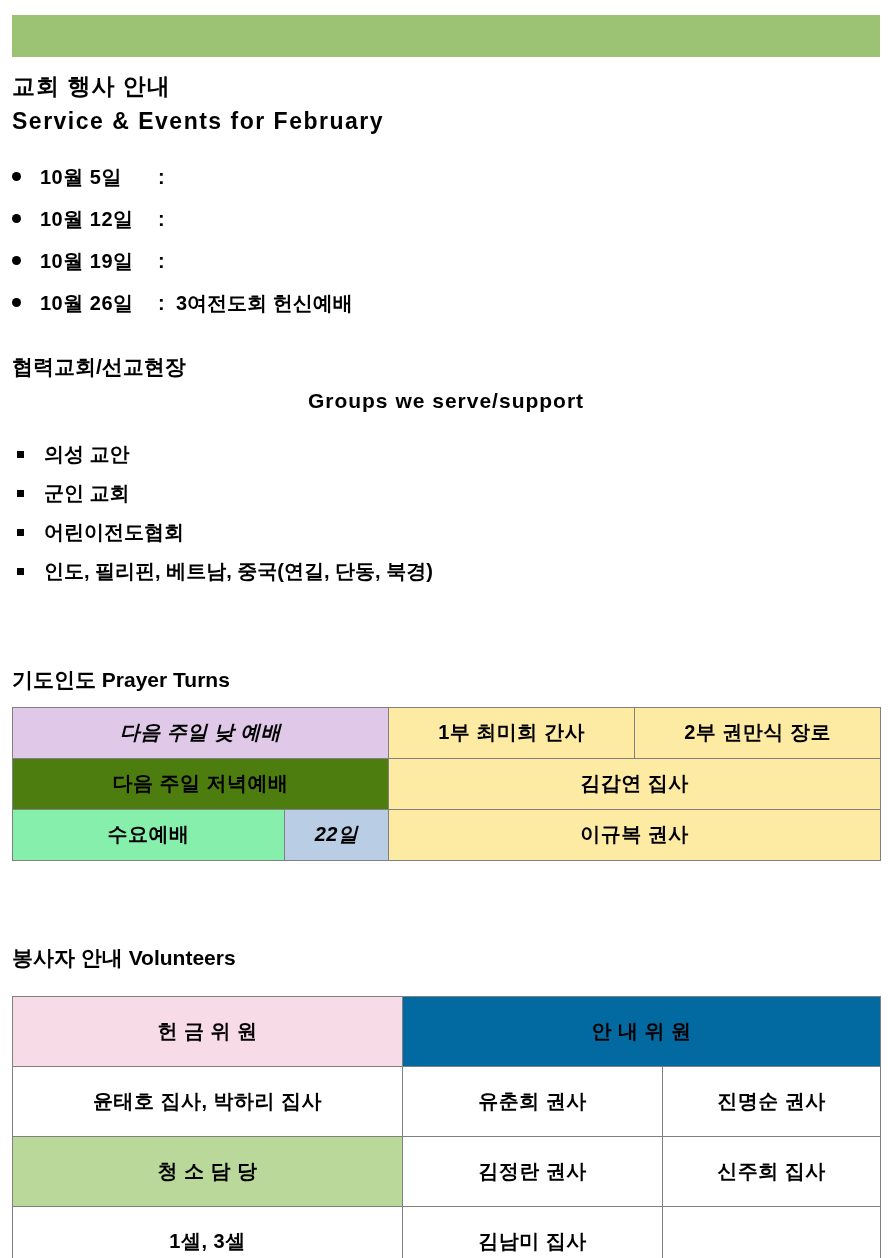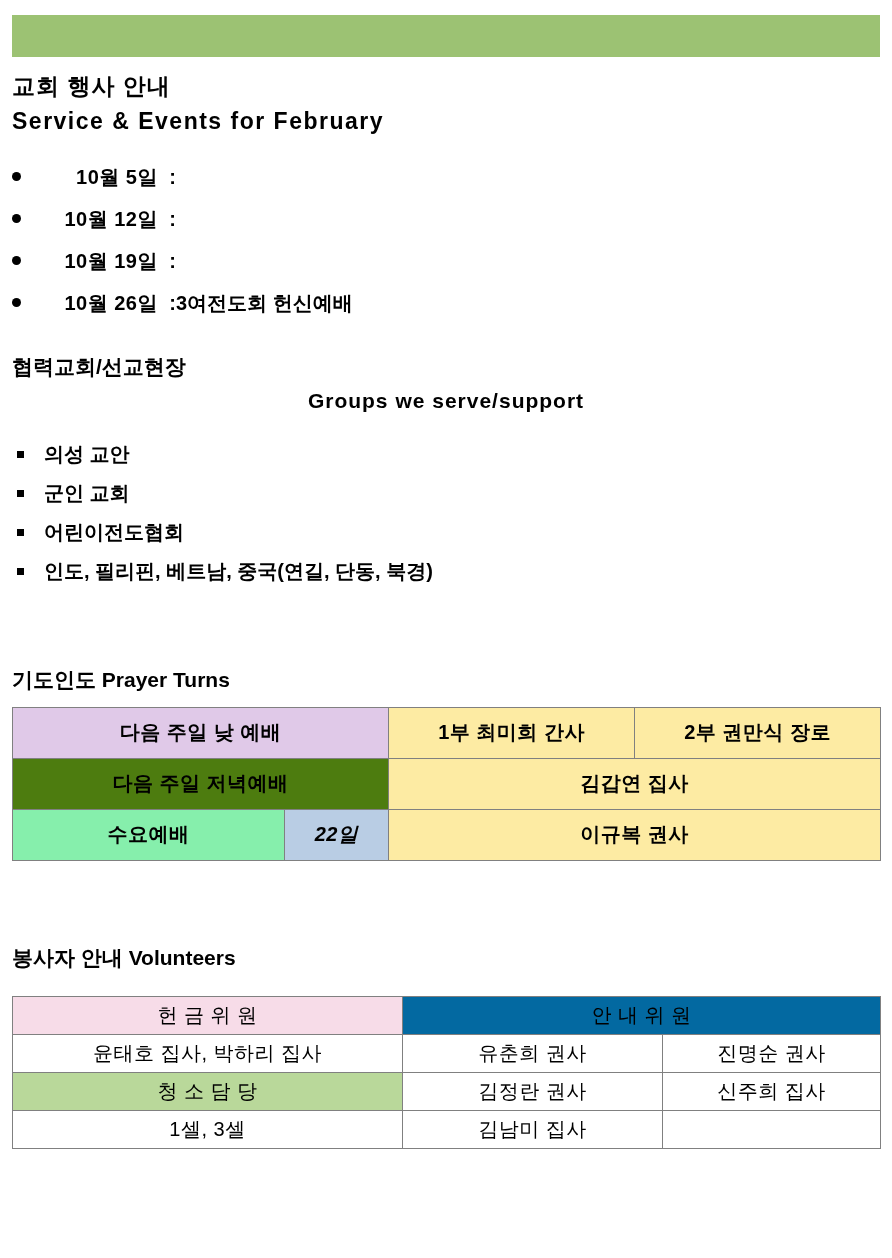--- a/index.html
+++ b/index.html
@@ -41,21 +41,20 @@
     line-height: 1.5;
   }
   .spacer-sm { height: 18px; }
   .spacer-md { height: 26px; }
   .spacer-lg { height: 34px; }
 
   ul.bullet-disc {
     list-style: none;
     margin: 0;
     padding: 0;
-    text-align: right;
   }
   ul.bullet-disc li {
     font-size: 20px;
     font-weight: 700;
     line-height: 2.1;
     display: flex;
     align-items: baseline;
   }
   ul.bullet-disc li .dot {
     display: inline-block;
@@ -131,42 +130,42 @@
   }
   table.grid td {
     border: 1px solid #808080;
     text-align: center;
     font-size: 20px;
     font-weight: 700;
     height: 46px;
     padding: 2px 4px;
     letter-spacing: 0.5px;
   }
-  .c-purple { background: #e0c9e8; }
+  .c-purple { background: #e0c9e8; font-style: italic; }
   .c-green  { background: #4d7c0f; }
   .c-blue   { background: #86efac; }
   .c-blue2  { background: #b9cde4; font-style: italic; }
   .c-yellow { background: #fdeba3; }
   .c-white  { background: #ffffff; }
   .c-pink   { background: #f7dce8; }
   .c-cyan   { background: #0369a1; }
   .c-green2 { background: #b9d89a; }
 
   table.vol {
     border-collapse: collapse;
     width: 868px;
     table-layout: fixed;
   }
   table.vol td {
     border: 1px solid #808080;
     text-align: center;
     font-size: 20px;
-    font-weight: 400;
+    font-weight: 700;
     height: 35px;
-    padding: 1px 4px;
+    padding: 17px 4px;
     letter-spacing: 0.5px;
   }
   .wide-sp { letter-spacing: 4px; }
 </style>
 </head>
 <body>
 
 <div class="page">
 
   <div class="green-bar"></div>

